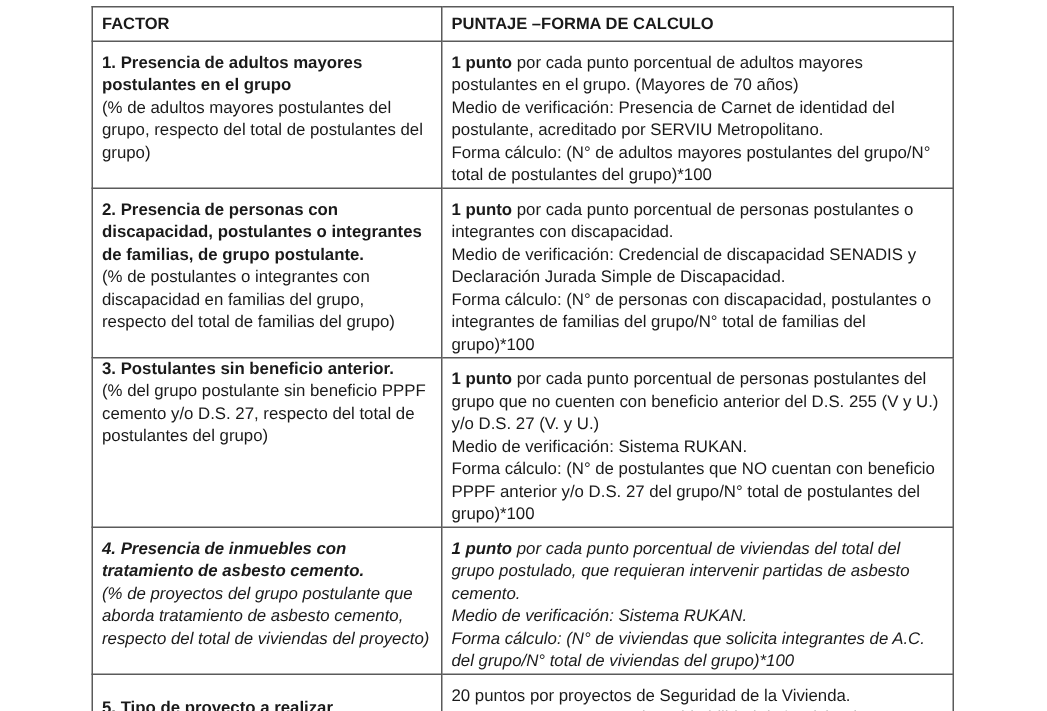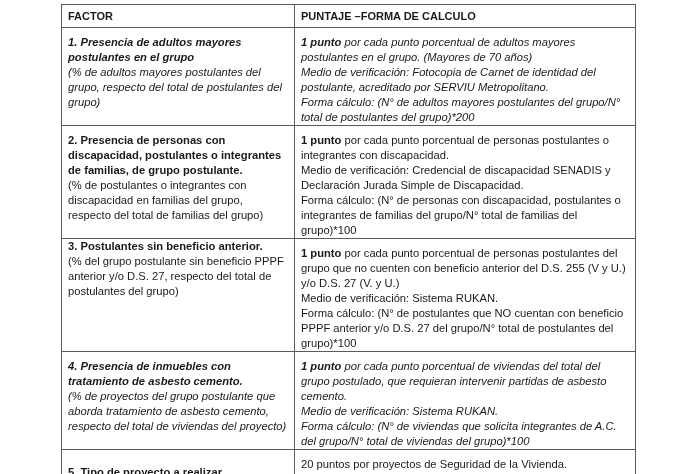--- a/index.html
+++ b/index.html
@@ -9,21 +9,21 @@
     position: absolute; left: 61px; top: 4px;
     width: 574px; border-collapse: collapse; table-layout: fixed;
     font-size: 11.2px; line-height: 15px;
   }
   table.factors td, table.factors th {
     border: 1px solid #5a5a5a; vertical-align: top; padding: 0 6px;
   }
   col.c1 { width: 233px; }
   col.c2 { width: 341px; }
   th { font-weight: bold; text-align: left; height: 22px; vertical-align: middle !important; font-size: 11px; }
-  tr.r1 td { height: 94px; font-style: italic; }
+  tr.r1 td { height: 94px; }
   tr.r2 td { height: 91px; }
   tr.r3 td { height: 98px; }
   tr.r4 td { height: 96px; font-style: italic; }
   tr.r5 td { height: 59px; }
   td .pad { padding-top: 7px; }
   td.mid { vertical-align: middle; }
   .b { font-weight: bold; }
   .line { display: block; }
 </style>
 </head>
@@ -44,22 +44,22 @@
     <tr class="r1">
       <td>
           <div class="pad">
         <span class="b line">1. Presencia de adultos mayores postulantes en el grupo</span>
         <span class="line">(% de adultos mayores postulantes del grupo, respecto del total de postulantes del grupo)</span>
       </div>
         </td>
       <td>
           <div class="pad">
         <span class="line"><span class="b">1 punto</span><span> por cada punto porcentual de adultos mayores postulantes en el grupo. (Mayores de 70 años)</span></span>
-        <span class="line">Medio de verificación: Fotocopia de Carnet de identidad del postulante, acreditado por SERVIU Metropolitano.</span>
-        <span class="line">Forma cálculo: (N° de adultos mayores postulantes del grupo/N° total de postulantes del grupo)*200</span>
+        <span class="line">Medio de verificación: Presencia de Carnet de identidad del postulante, acreditado por SERVIU Metropolitano.</span>
+        <span class="line">Forma cálculo: (N° de adultos mayores postulantes del grupo/N° total de postulantes del grupo)*100</span>
       </div>
         </td>
     </tr>
     <tr class="r2">
       <td>
           <div class="pad">
         <span class="b line">2. Presencia de personas con discapacidad, postulantes o integrantes de familias, de grupo postulante.</span>
         <span class="line">(% de postulantes o integrantes con discapacidad en familias del grupo, respecto del total de familias del grupo)</span>
       </div>
         </td>
@@ -68,21 +68,21 @@
         <span class="line"><span class="b">1 punto</span><span> por cada punto porcentual de personas postulantes o integrantes con discapacidad.</span></span>
         <span class="line">Medio de verificación: Credencial de discapacidad SENADIS y Declaración Jurada Simple de Discapacidad.</span>
         <span class="line">Forma cálculo: (N° de personas con discapacidad, postulantes o integrantes de familias del grupo/N° total de familias del grupo)*100</span>
       </div>
         </td>
     </tr>
     <tr class="r3">
       <td class="mid">
           <div>
         <span class="b line">3. Postulantes sin beneficio anterior.</span>
-        <span class="line">(% del grupo postulante sin beneficio PPPF anterior y/o D.S. 27, respecto del total de postulantes del grupo)</span>
+        <span class="line">(% del grupo postulante sin beneficio PPPF cemento y/o D.S. 27, respecto del total de postulantes del grupo)</span>
       </div>
         </td>
       <td>
           <div class="pad">
         <span class="line"><span class="b">1 punto</span><span> por cada punto porcentual de personas postulantes del grupo que no cuenten con beneficio anterior del D.S. 255 (V y U.) y/o D.S. 27 (V. y U.)</span></span>
         <span class="line">Medio de verificación: Sistema RUKAN.</span>
         <span class="line">Forma cálculo: (N° de postulantes que NO cuentan con beneficio PPPF anterior y/o D.S. 27 del grupo/N° total de postulantes del grupo)*100</span>
       </div>
         </td>
     </tr>

